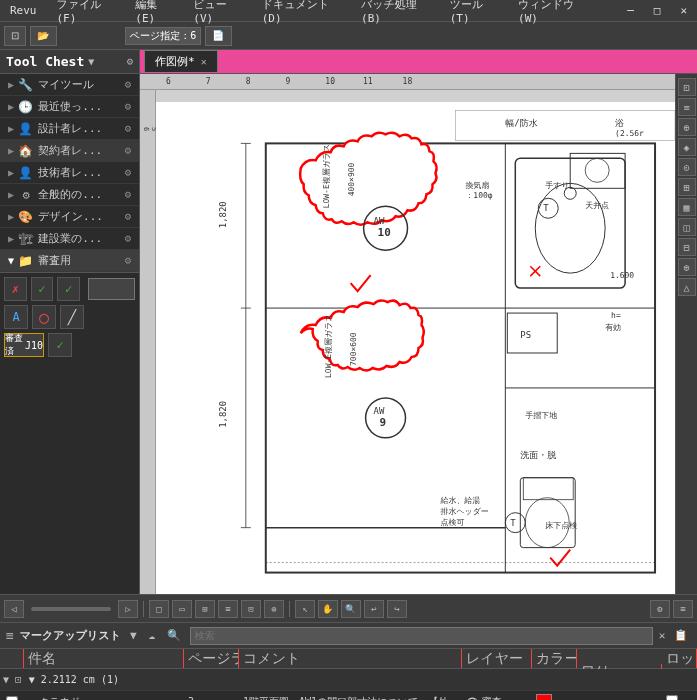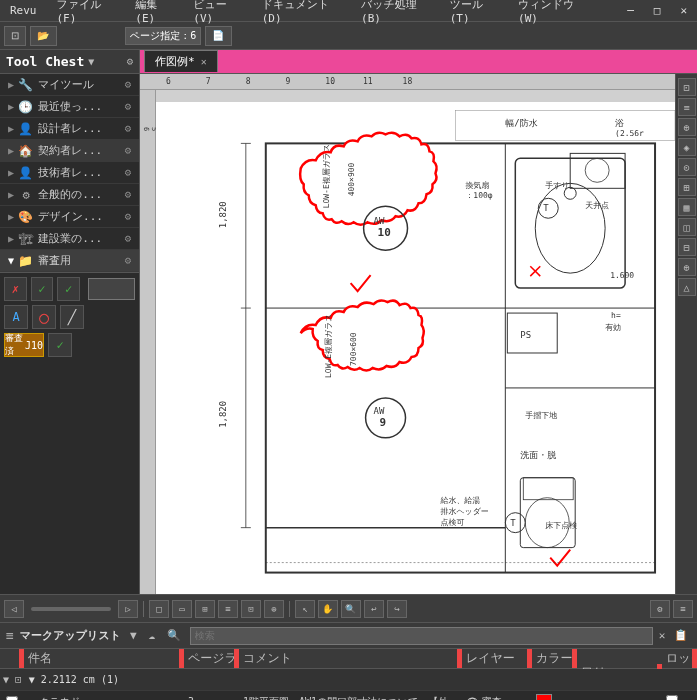--- a/index.html
+++ b/index.html
@@ -88,21 +88,21 @@
       display: flex;
       align-items: center;
       justify-content: center;
       background: #3a3a3a;
       border: 1px solid #555;
       cursor: pointer;
       font-size: 12px;
     }
     .tool-icon.red { color: #e44; }
     .tool-icon.green { color: #4a4; }
-    .tool-icon.yellow-bg { background: #a16207; border-color: #cc9900; }
+    .tool-icon.yellow-bg { background: #404040; border-color: #cc9900; }
 
     
     .canvas-area {
       flex: 1;
       background: #d0d0d0;
       position: relative;
       overflow: hidden;
     }
     .canvas-ruler-h {
       height: 16px;
@@ -230,23 +230,23 @@
 
     .markup-table-header {
       display: flex;
       background: #3a3a3a;
       border-bottom: 1px solid #555;
       height: 20px;
       align-items: center;
     }
     .markup-col {
       padding: 0 4px;
-      font-size: 12px;
+      font-size: 14px;
       color: #bbb;
-      border-right: 5px solid #ef4444;
+      border-right: 1px solid #ef4444;
       height: 100%;
       display: flex;
       align-items: center;
       overflow: hidden;
       white-space: nowrap;
     }
     .col-name { width: 160px; }
     .col-page { width: 55px; }
     .col-comment { flex: 1; }
     .col-layer { width: 70px; text-align: center; }

